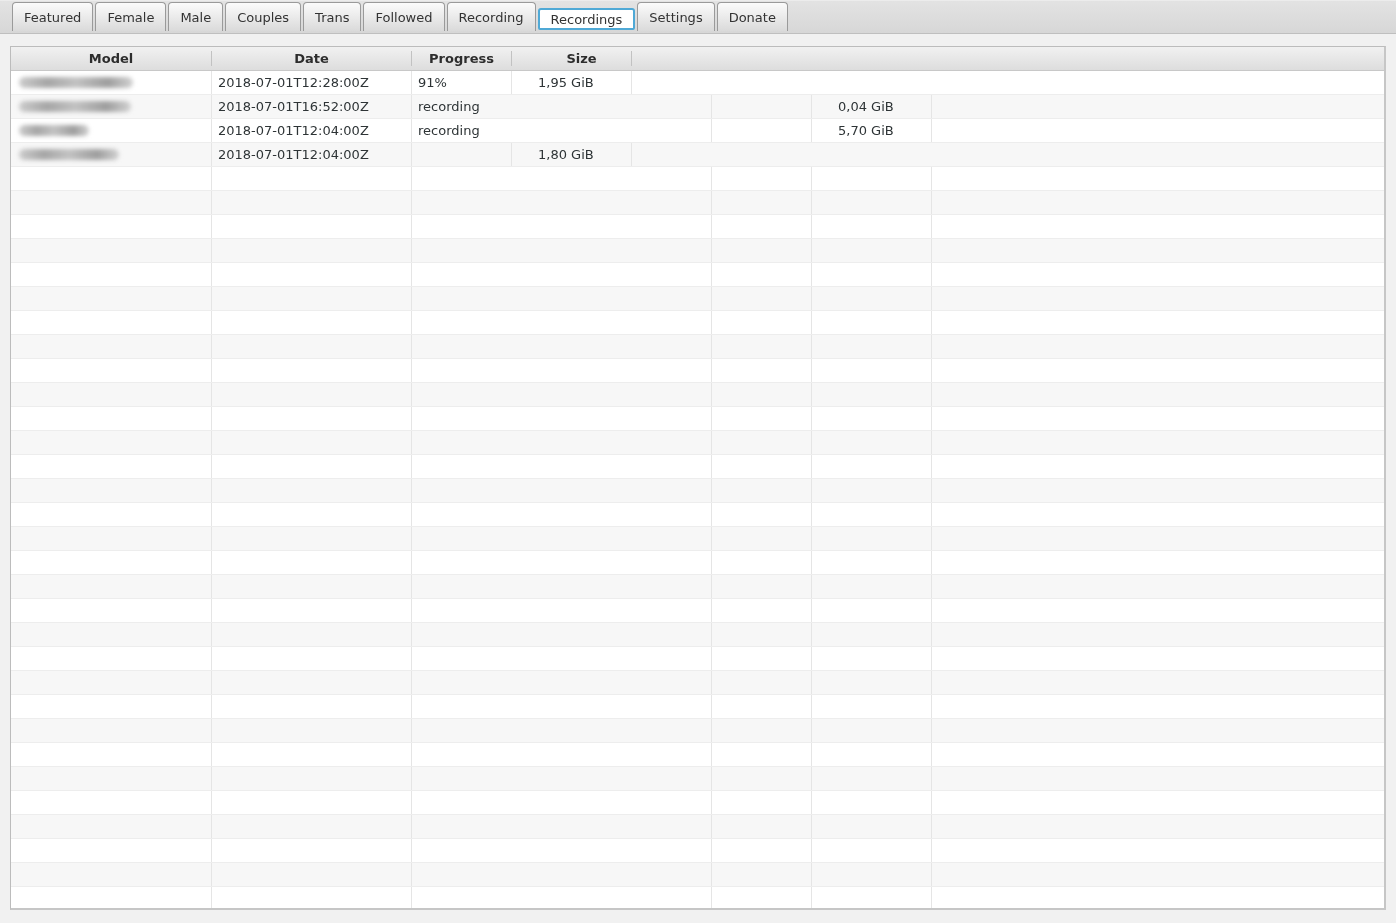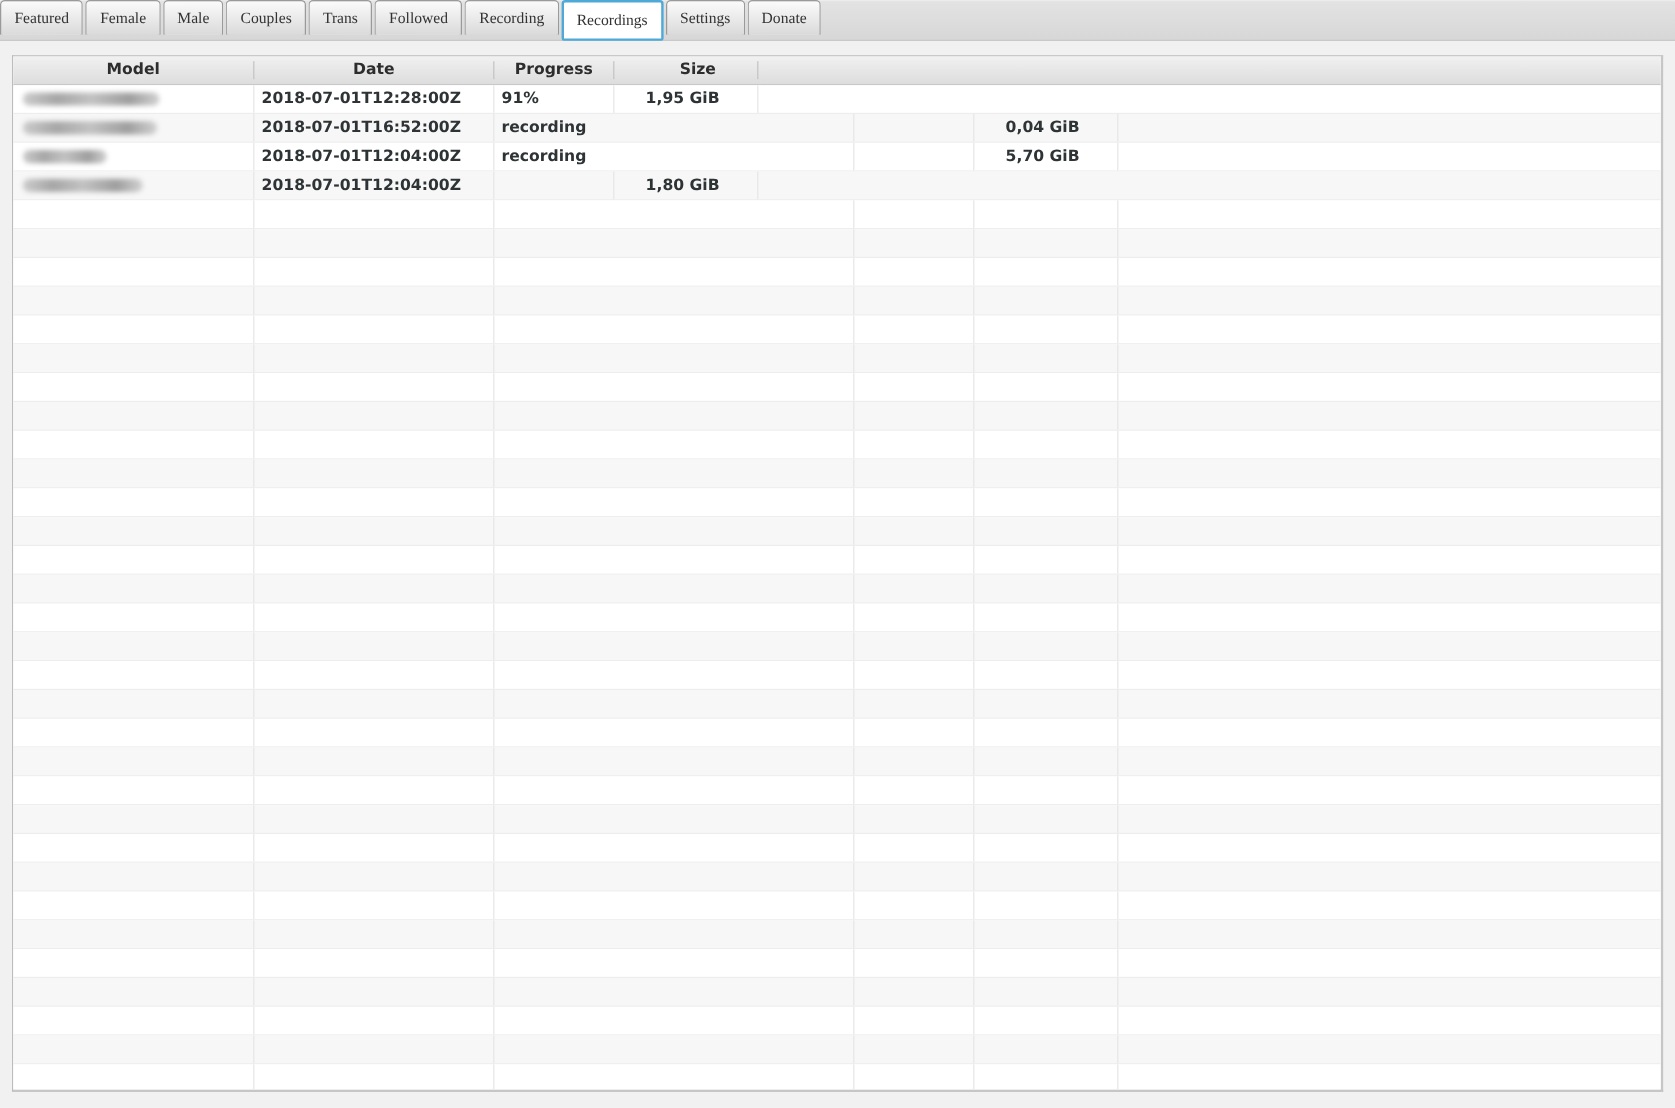--- a/index.html
+++ b/index.html
@@ -14,24 +14,23 @@
   }
 
   
   .tabbar {
     position: relative;
     height: 33px;
     background: linear-gradient(#e3e3e3, #d7d7d7);
     border-bottom: 1px solid #bfbfbf;
     box-shadow: inset 0 1px 0 #ececec;
     display: flex;
-    align-items: flex-start;
-    padding-left: 0;
+    align-items: center;
+    padding-left: 12px;
     z-index: 2;
-    font-family: Liberation Serif, serif;
   }
   .tab {
     box-sizing: border-box;
     position: relative;
     height: 29px;
     padding: 0 11px;
     margin-right: 2px;
     display: flex;
     align-items: center;
     background: linear-gradient(#fbfbfb, #dadada);
@@ -39,21 +38,21 @@
     border-bottom: none;
     border-radius: 4px 4px 0 0;
     color: #333333;
     cursor: default;
     white-space: nowrap;
   }
   .tab.active {
     background: #ffffff;
     border: 2px solid #4fa9d6;
     border-radius: 3px 3px 2px 2px;
-    height: 34px;
+    height: 22px;
     margin-bottom: -5px;
     z-index: 3;
   }
 
   
   .table-frame {
     position: absolute;
     left: 10px;
     top: 46px;
     width: 1376px;
@@ -81,21 +80,21 @@
   .th {
     box-sizing: border-box;
     display: flex;
     align-items: center;
     justify-content: center;
     border-right: 1px solid #c2c2c2;
     overflow: hidden;
   }
   .th:last-child { border-right: none; }
 
-  .tbody { flex: 1; overflow: hidden; font-weight: bold; }
+  .tbody { flex: 1; overflow: hidden; }
   .tr {
     display: flex;
     height: 24px;
     box-sizing: border-box;
     border-bottom: 1px solid #ededed;
     background: #ffffff;
   }
   .tbody .tr:nth-child(even) { background: #f7f7f7; }
   .td {
     box-sizing: border-box;

